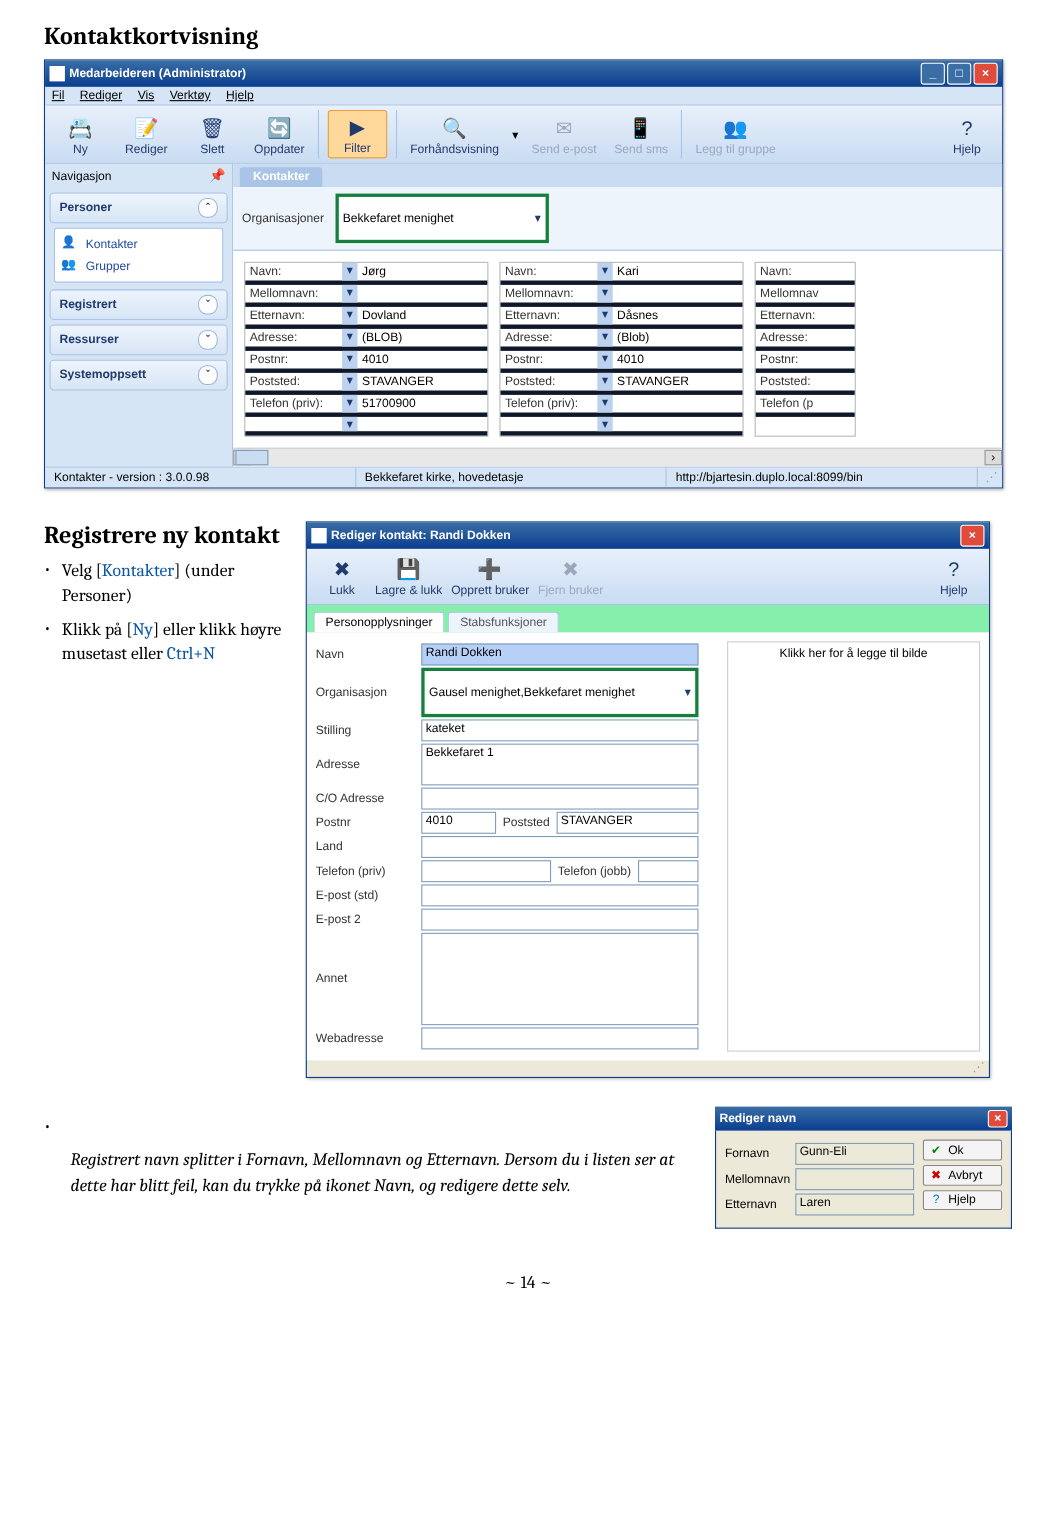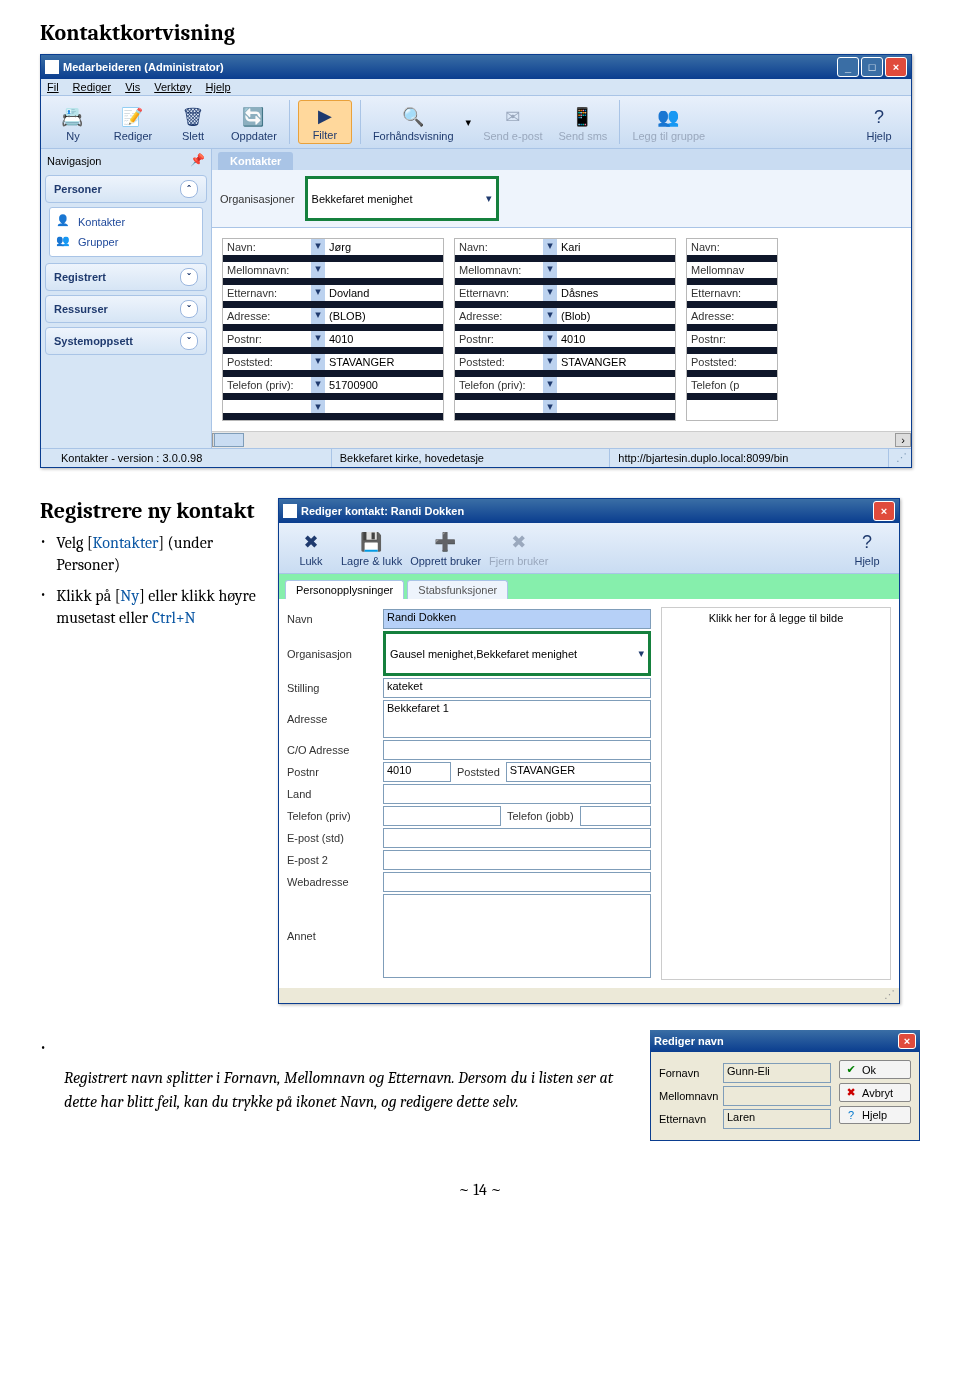--- a/index.html
+++ b/index.html
@@ -153,34 +153,33 @@
   display:flex;
   gap:10px;
   padding:10px;
   overflow:hidden;
 }
 .contact-card {
   border:1px solid #b8b8b8;
   background:#fff;
   min-width:220px;
 }
-.card-row { display:flex; border-bottom:7px solid #0f172a;}
+.card-row { display:flex; border-bottom:4px solid #0f172a;}
 .card-label { width:80px; padding:2px 4px; color:#333;}
 .card-dd { width:14px; background:#bcd2ef; color:#1f3a6e; text-align:center;}
 .card-val { flex:1; padding:2px 4px; }
 .hscroll { height:16px; background:#e8e8e8; border-top:1px solid #ccc; position:relative; display:flex; align-items:center;}
 .hscroll .thumb { position:absolute; left:2px; width:28px; height:12px; background:#c9dcf2; border:1px solid #7f9db9;}
 .hscroll .arrow { width:14px; text-align:center; border:1px solid #999; background:#ddd;}
 .hscroll .arrow.right { margin-left:auto;}
 .statusbar {
   display:flex;
   background:#d6e5f5;
   border-top:1px solid #a9c4e6;
   font-size:11px;
-  padding-left:12px;
 }
 .status-cell { padding:3px 8px; border-right:1px solid #a9c4e6; flex:1;}
 .status-grip { width:14px; text-align:right; padding:2px 4px; color:#7f9db9;}
 
 .two-col { display:flex; gap:18px; margin-top:30px;}
 .left-text { width:220px; font-family:"Cambria",serif; }
 .left-text h3 { font-size:22px; font-weight:bold; margin:0 0 6px 0;}
 .bullet { display:flex; gap:10px; margin:8px 0; line-height:1.4;}
 .bullet .dot { font-size:14px;}
 .bullet .blue { color:#0b57a4;}
@@ -199,21 +198,21 @@
   border:1px solid #a9c4e6;
   border-bottom:none;
   background:#fff;
   border-radius:3px 3px 0 0;
 }
 .tab2.inactive { background:#eef4fc; color:#555;}
 .form-area {
   background:#fff;
   padding:8px;
   display:flex;
-  gap:10px;
+  gap:26px;
 }
 .form-left { flex:1; }
 .form-right { width:220px; border:1px solid #ccc; min-height:240px; padding:4px; display:flex; align-items:flex-start; justify-content:center;}
 .form-row { display:flex; align-items:center; margin:2px 0; gap:6px;}
 .form-row label { width:90px; color:#333;}
 .tfield {
   border:1px solid #7f9db9;
   padding:1px 3px;
   min-height:16px;
   flex:1;
@@ -565,26 +564,26 @@
         </div>
         <div class="form-row">
             <label>E-post (std)</label>
             <div class="tfield"></div>
           </div>
         <div class="form-row">
             <label>E-post 2</label>
             <div class="tfield"></div>
           </div>
         <div class="form-row">
+            <label>Annet</label>
+            <div class="tfield" style="min-height:80px"></div>
+          </div>
+        <div class="form-row">
             <label>Webadresse</label>
             <div class="tfield"></div>
-          </div>
-        <div class="form-row">
-            <label>Annet</label>
-            <div class="tfield" style="min-height:80px"></div>
           </div>
       </div>
       <div class="form-right">
         <span>Klikk her for å legge til bilde</span>
       </div>
     </div>
     <div class="resize-grip">⋰</div>
   </div>
 </div>
 

